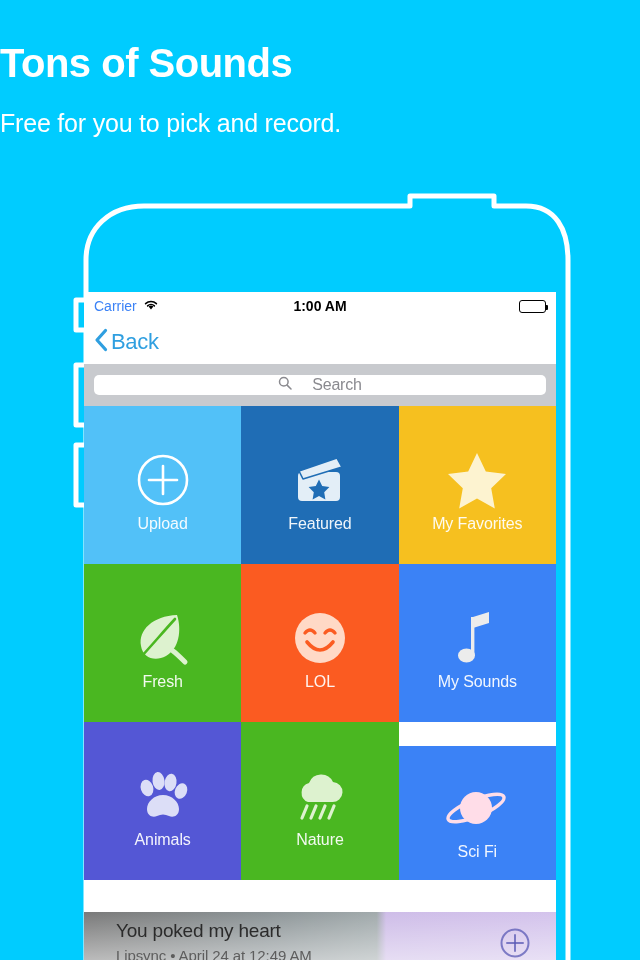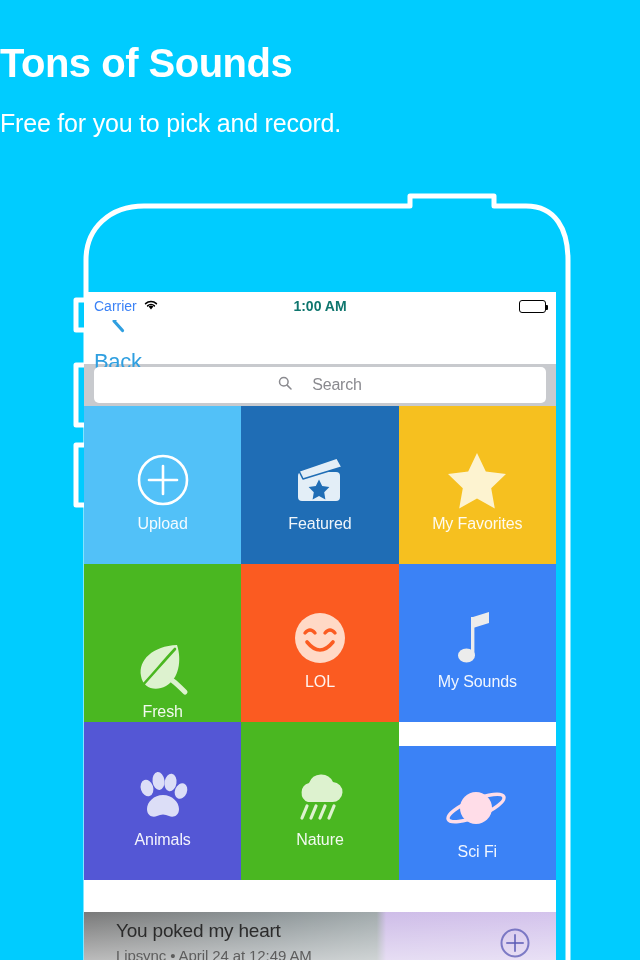--- a/index.html
+++ b/index.html
@@ -41,49 +41,49 @@
   
   .statusbar{
     height:28px;display:flex;align-items:center;
     padding:0 10px;position:relative;background:#fff;
   }
   .sb-left{display:flex;align-items:center;gap:6px;}
   .sb-carrier{font-size:14px;color:#3b82f6;font-weight:normal;}
   .wifi-icon{display:block;}
   .sb-time{
     position:absolute;left:0;right:0;text-align:center;
-    font-size:14px;font-weight:bold;color:#0f766e;pointer-events:none;
+    font-size:14px;font-weight:bold;color:#000000;pointer-events:none;
   }
   .sb-right{margin-left:auto;display:flex;align-items:center;}
   .battery{
     width:27px;height:13px;border:1px solid #000;border-radius:3px;
     box-sizing:border-box;padding:1.5px;position:relative;
   }
   .battery .fill{width:100%;height:100%;background:#000;border-radius:1px;}
   .battery:after{
     content:"";position:absolute;right:-3px;top:4px;
     width:2px;height:5px;background:#000;border-radius:0 1px 1px 0;
   }
 
   
   .navbar{
     height:44px;background:#fff;display:flex;align-items:center;
     padding:0 10px;
   }
-  .back-btn{display:flex;align-items:center;gap:12px;cursor:pointer;flex-direction:column;}
+  .back-btn{display:flex;align-items:center;gap:3px;cursor:pointer;}
   .back-chevron{display:block;}
   .back-label{font-size:22px;color:#2f9fe0;letter-spacing:-0.3px;}
 
   
   .searchbar{
     height:42px;background:#c8cace;display:flex;align-items:center;
     padding:0 10px;box-sizing:border-box;
   }
   .search-field{
-    flex:1;height:36px;background:#fff;border-radius:5px;
+    flex:1;height:20px;background:#fff;border-radius:5px;
     display:flex;align-items:center;justify-content:center;gap:20px;
   }
   .search-icon{display:block;}
   .search-placeholder{font-size:16px;color:#8a8a8f;letter-spacing:-0.2px;}
 
   
   .grid{
     display:grid;grid-template-columns:repeat(3,1fr);
     grid-auto-rows:158px;
   }
@@ -221,21 +221,21 @@
 
     <div class="tile" style="background:#f6c01f;">
       <div class="tile-icon">
         <svg width="62" height="60" viewBox="0 0 62 60">
           <path d="M31 3 l8.8 18.4 20.2 2.7 -14.8 14.1 3.6 20.2 -17.8 -9.8 -17.8 9.8 3.6 -20.2 -14.8 -14.1 20.2 -2.7 Z" fill="#fdf3d0"></path>
         </svg>
       </div>
       <div class="tile-label">My Favorites</div>
     </div>
 
-    <div class="tile" style="background:#4ab721;justify-content:flex-end;">
+    <div class="tile" style="background:#4ab721;">
       <div class="tile-icon">
         <svg width="60" height="58" viewBox="0 0 60 58">
           <path d="M44 5 C20 6 5 20 8 36 C10 48 22 52 33 46 C46 39 49 20 44 5 Z" fill="#ddf2cf"></path>
           <path d="M42 9 C30 22 20 34 8 47" stroke="#4ab721" stroke-width="2.6" fill="none" stroke-linecap="round"></path>
           <path d="M52 52 C48 48 44 44 40 41" stroke="#ddf2cf" stroke-width="5" fill="none" stroke-linecap="round"></path>
         </svg>
       </div>
       <div class="tile-label">Fresh</div>
     </div>
 

